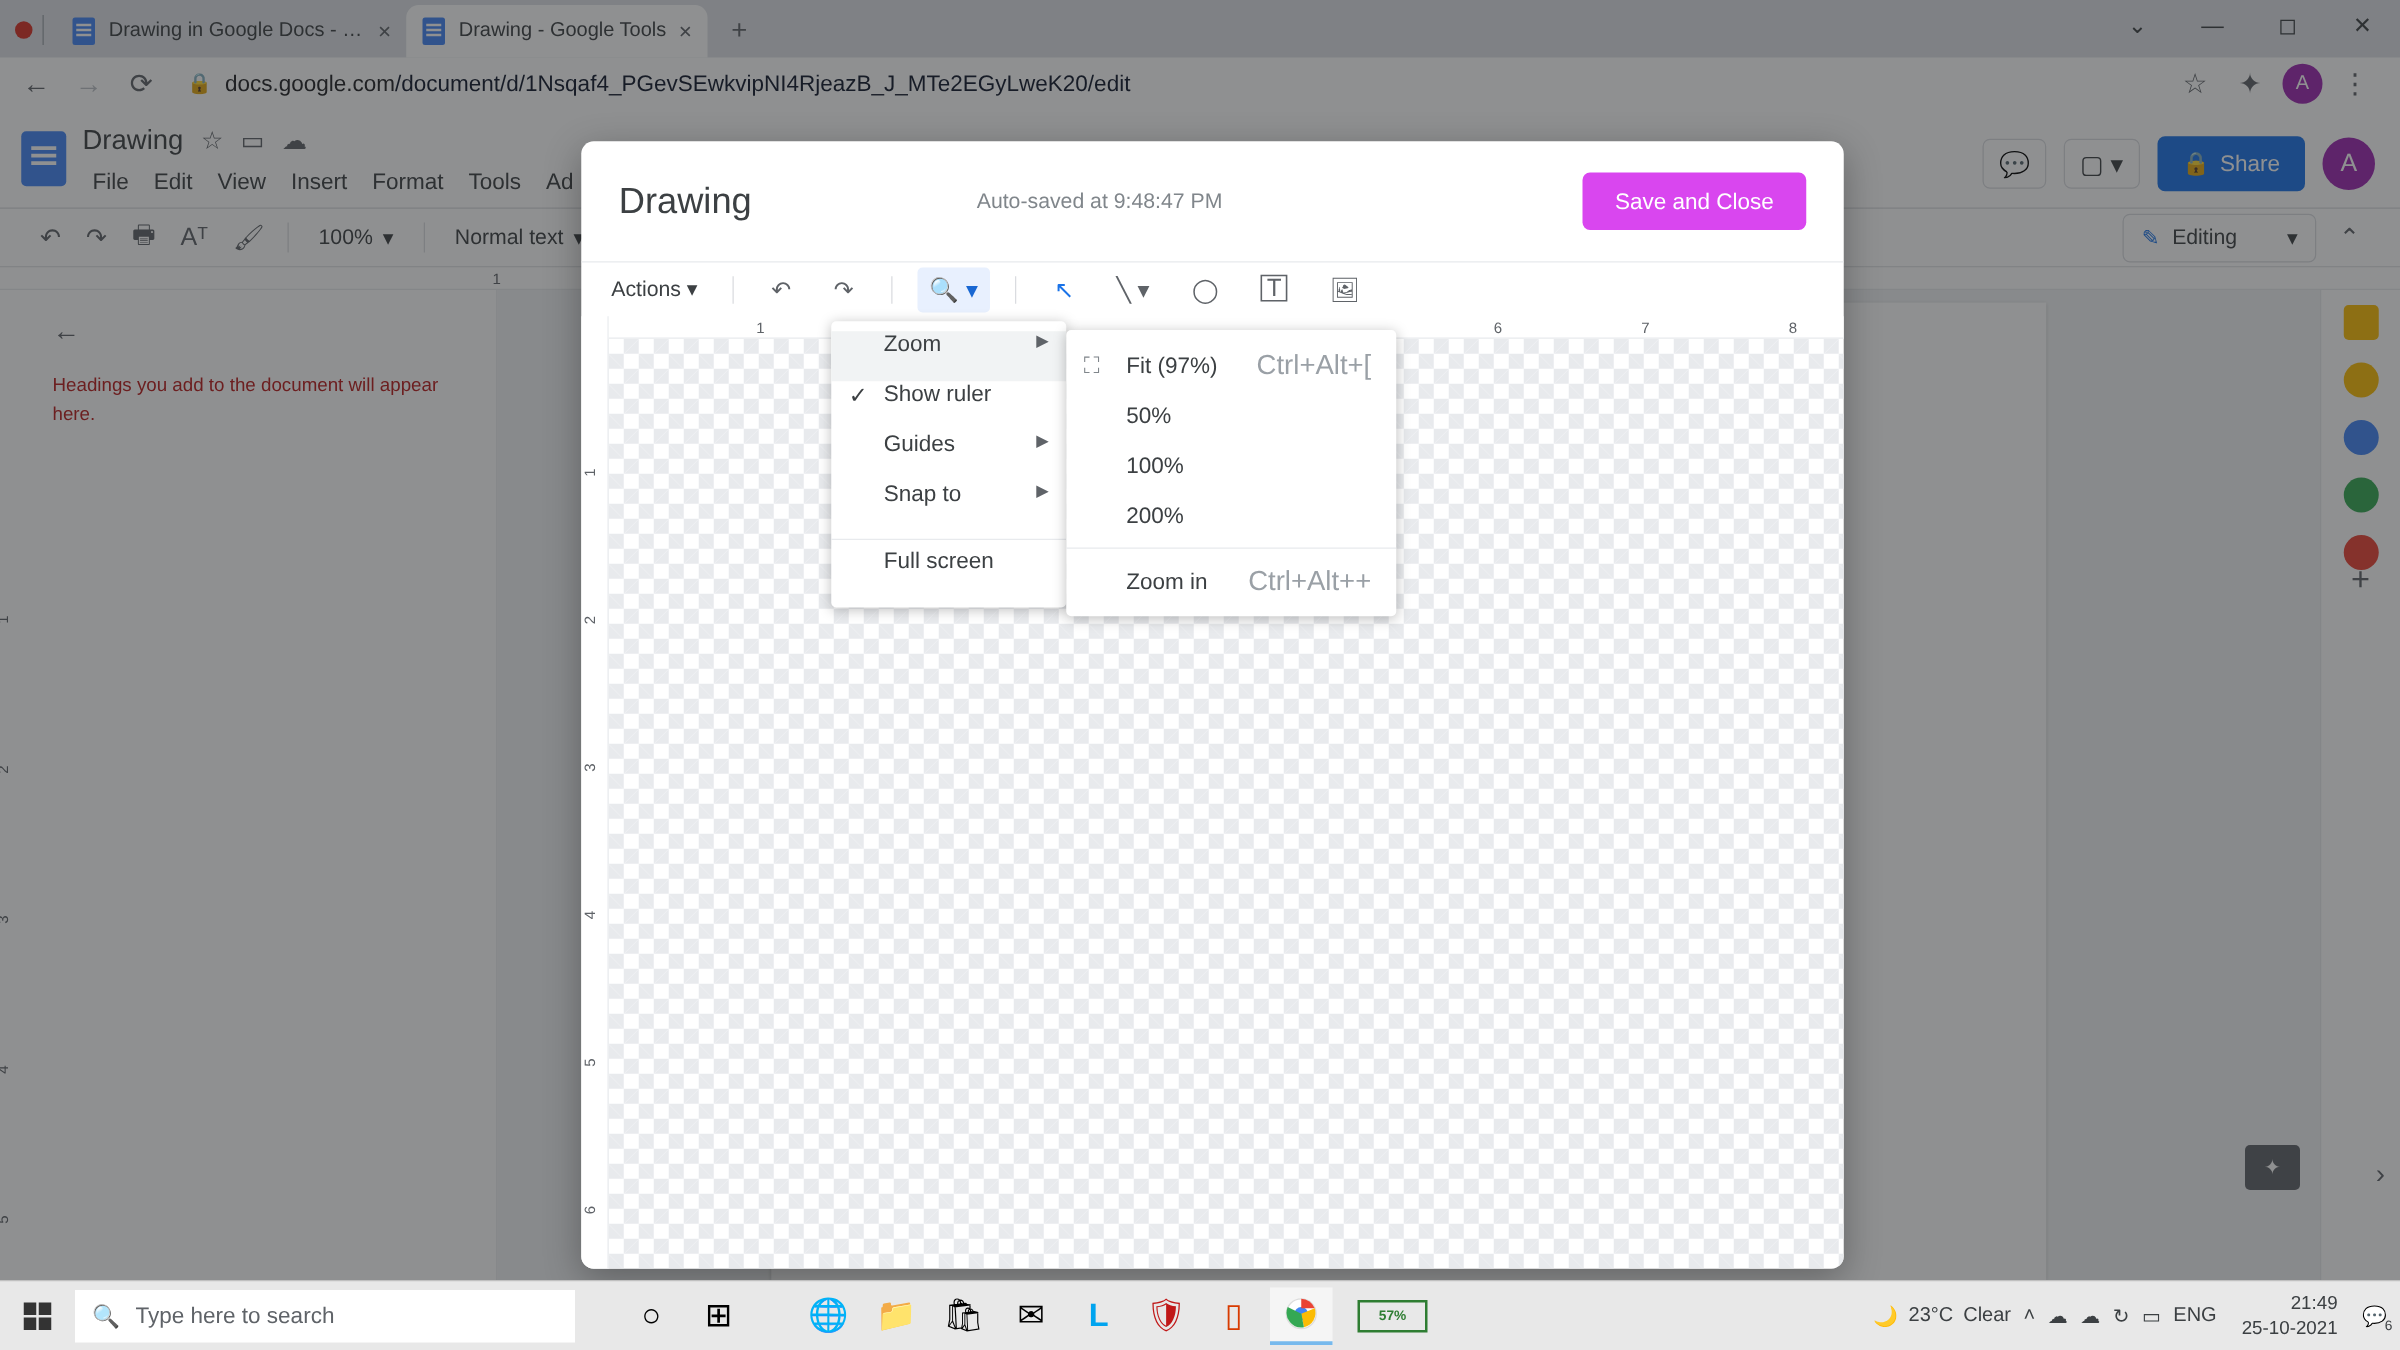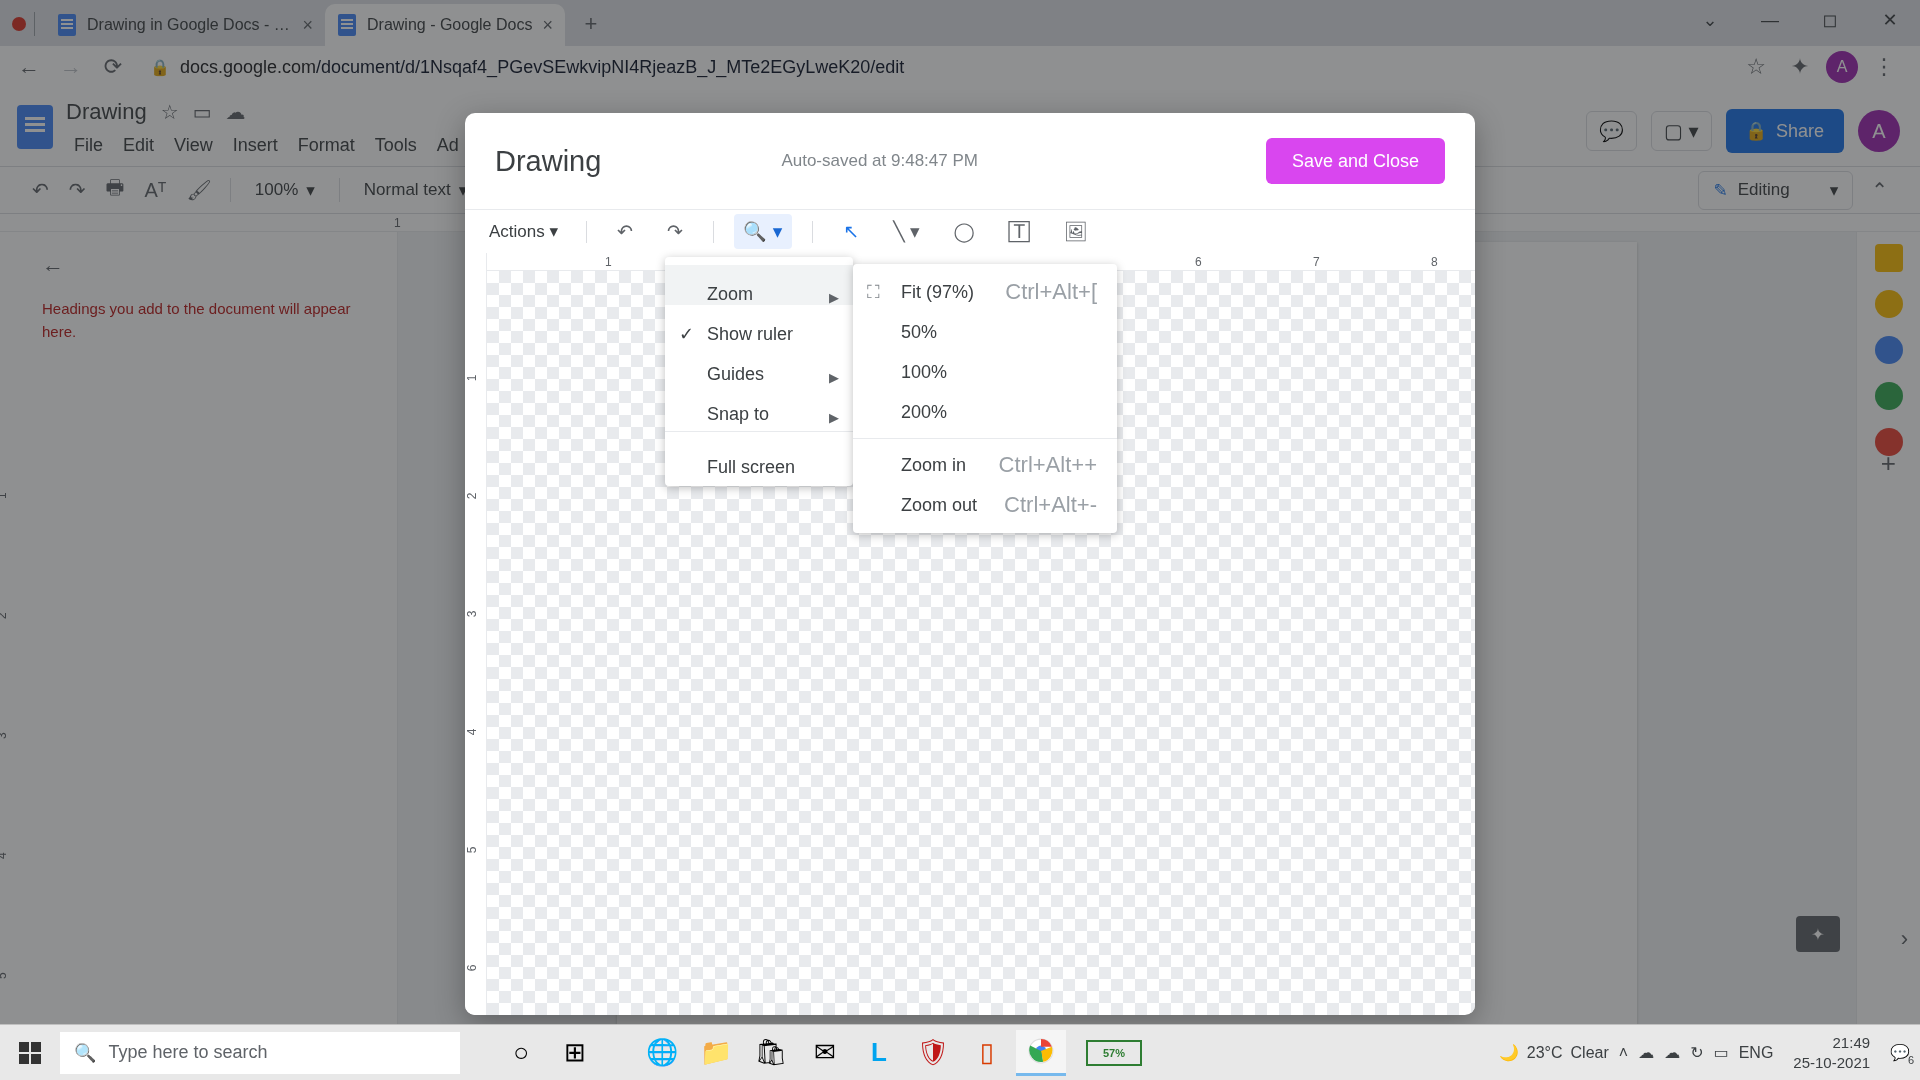--- a/index.html
+++ b/index.html
@@ -92,21 +92,21 @@
 .checker { flex:1; background-image:
   linear-gradient(45deg,#e8eaed 25%,transparent 25%),
   linear-gradient(-45deg,#e8eaed 25%,transparent 25%),
   linear-gradient(45deg,transparent 75%,#e8eaed 75%),
   linear-gradient(-45deg,transparent 75%,#e8eaed 75%);
   background-size:24px 24px;
   background-position:0 0,0 12px,12px -12px,-12px 0;}
 
 
 .zoom-menu { position:absolute; left:665px; top:257px; width:188px; background:#fff; border-radius:4px; box-shadow:0 2px 10px rgba(0,0,0,0.25); padding:8px 0; z-index:100;}
-.menu-row-item { height:40px; display:flex; align-items:flex-end; padding:0 18px 0 42px; font-size:18px; color:#3c4043; position:relative;}
+.menu-row-item { height:40px; display:flex; align-items:flex-start; padding:0 18px 0 42px; font-size:18px; color:#3c4043; position:relative;}
 .menu-row-item.highlighted { background:#f1f3f4;}
 .menu-row-item .check{ position:absolute; left:14px; font-size:18px;}
 .menu-row-item .arrow{ position:absolute; right:14px; font-size:13px; color:#5f6368;}
 .menu-divider { height:1px; background:#e8eaed; margin:6px 0;}
 
 .zoom-submenu { position:absolute; left:853px; top:264px; width:264px; background:#fff; border-radius:4px; box-shadow:0 2px 10px rgba(0,0,0,0.25); padding:8px 0; z-index:101;}
 .sub-item { height:40px; display:flex; align-items:center; padding:0 20px 0 48px; font-size:18px; color:#3c4043; position:relative; justify-content:space-between;}
 .sub-item .sicon{position:absolute; left:14px; color:#80868b; font-size:18px;}
 .sub-item .shortcut{ color:#9aa0a6; font-size:22px;}
 
@@ -147,21 +147,21 @@
         <span class="tab-favicon">
             <span class="docs-ico"></span>
           </span>
         <span class="tab-title">Drawing in Google Docs - Googl</span>
         <span class="tab-close">×</span>
       </div>
       <div class="tab active">
         <span class="tab-favicon">
             <span class="docs-ico"></span>
           </span>
-        <span class="tab-title">Drawing - Google Docs</span>
+        <span class="tab-title">Drawing - Google Tools</span>
         <span class="tab-close">×</span>
       </div>
       <div class="new-tab">+</div>
       <div class="win-controls">
         <div class="win-btn">⌄</div>
         <div class="win-btn">—</div>
         <div class="win-btn">◻</div>
         <div class="win-btn">✕</div>
       </div>
     </div>
@@ -361,24 +361,20 @@
       <span>100%</span>
     </div>
   <div class="sub-item">
       <span>200%</span>
     </div>
   <div class="menu-divider"></div>
   <div class="sub-item">
     <span>Zoom in</span>
     <span class="shortcut">Ctrl+Alt++</span>
   </div>
-  <div class="sub-item">
-    <span>Zoom out</span>
-    <span class="shortcut">Ctrl+Alt+-</span>
-  </div>
 </div>
 
 <div class="taskbar">
   <div class="start-btn">
     <div class="win-logo">
         <div></div>
         <div></div>
         <div></div>
         <div></div>
       </div>

